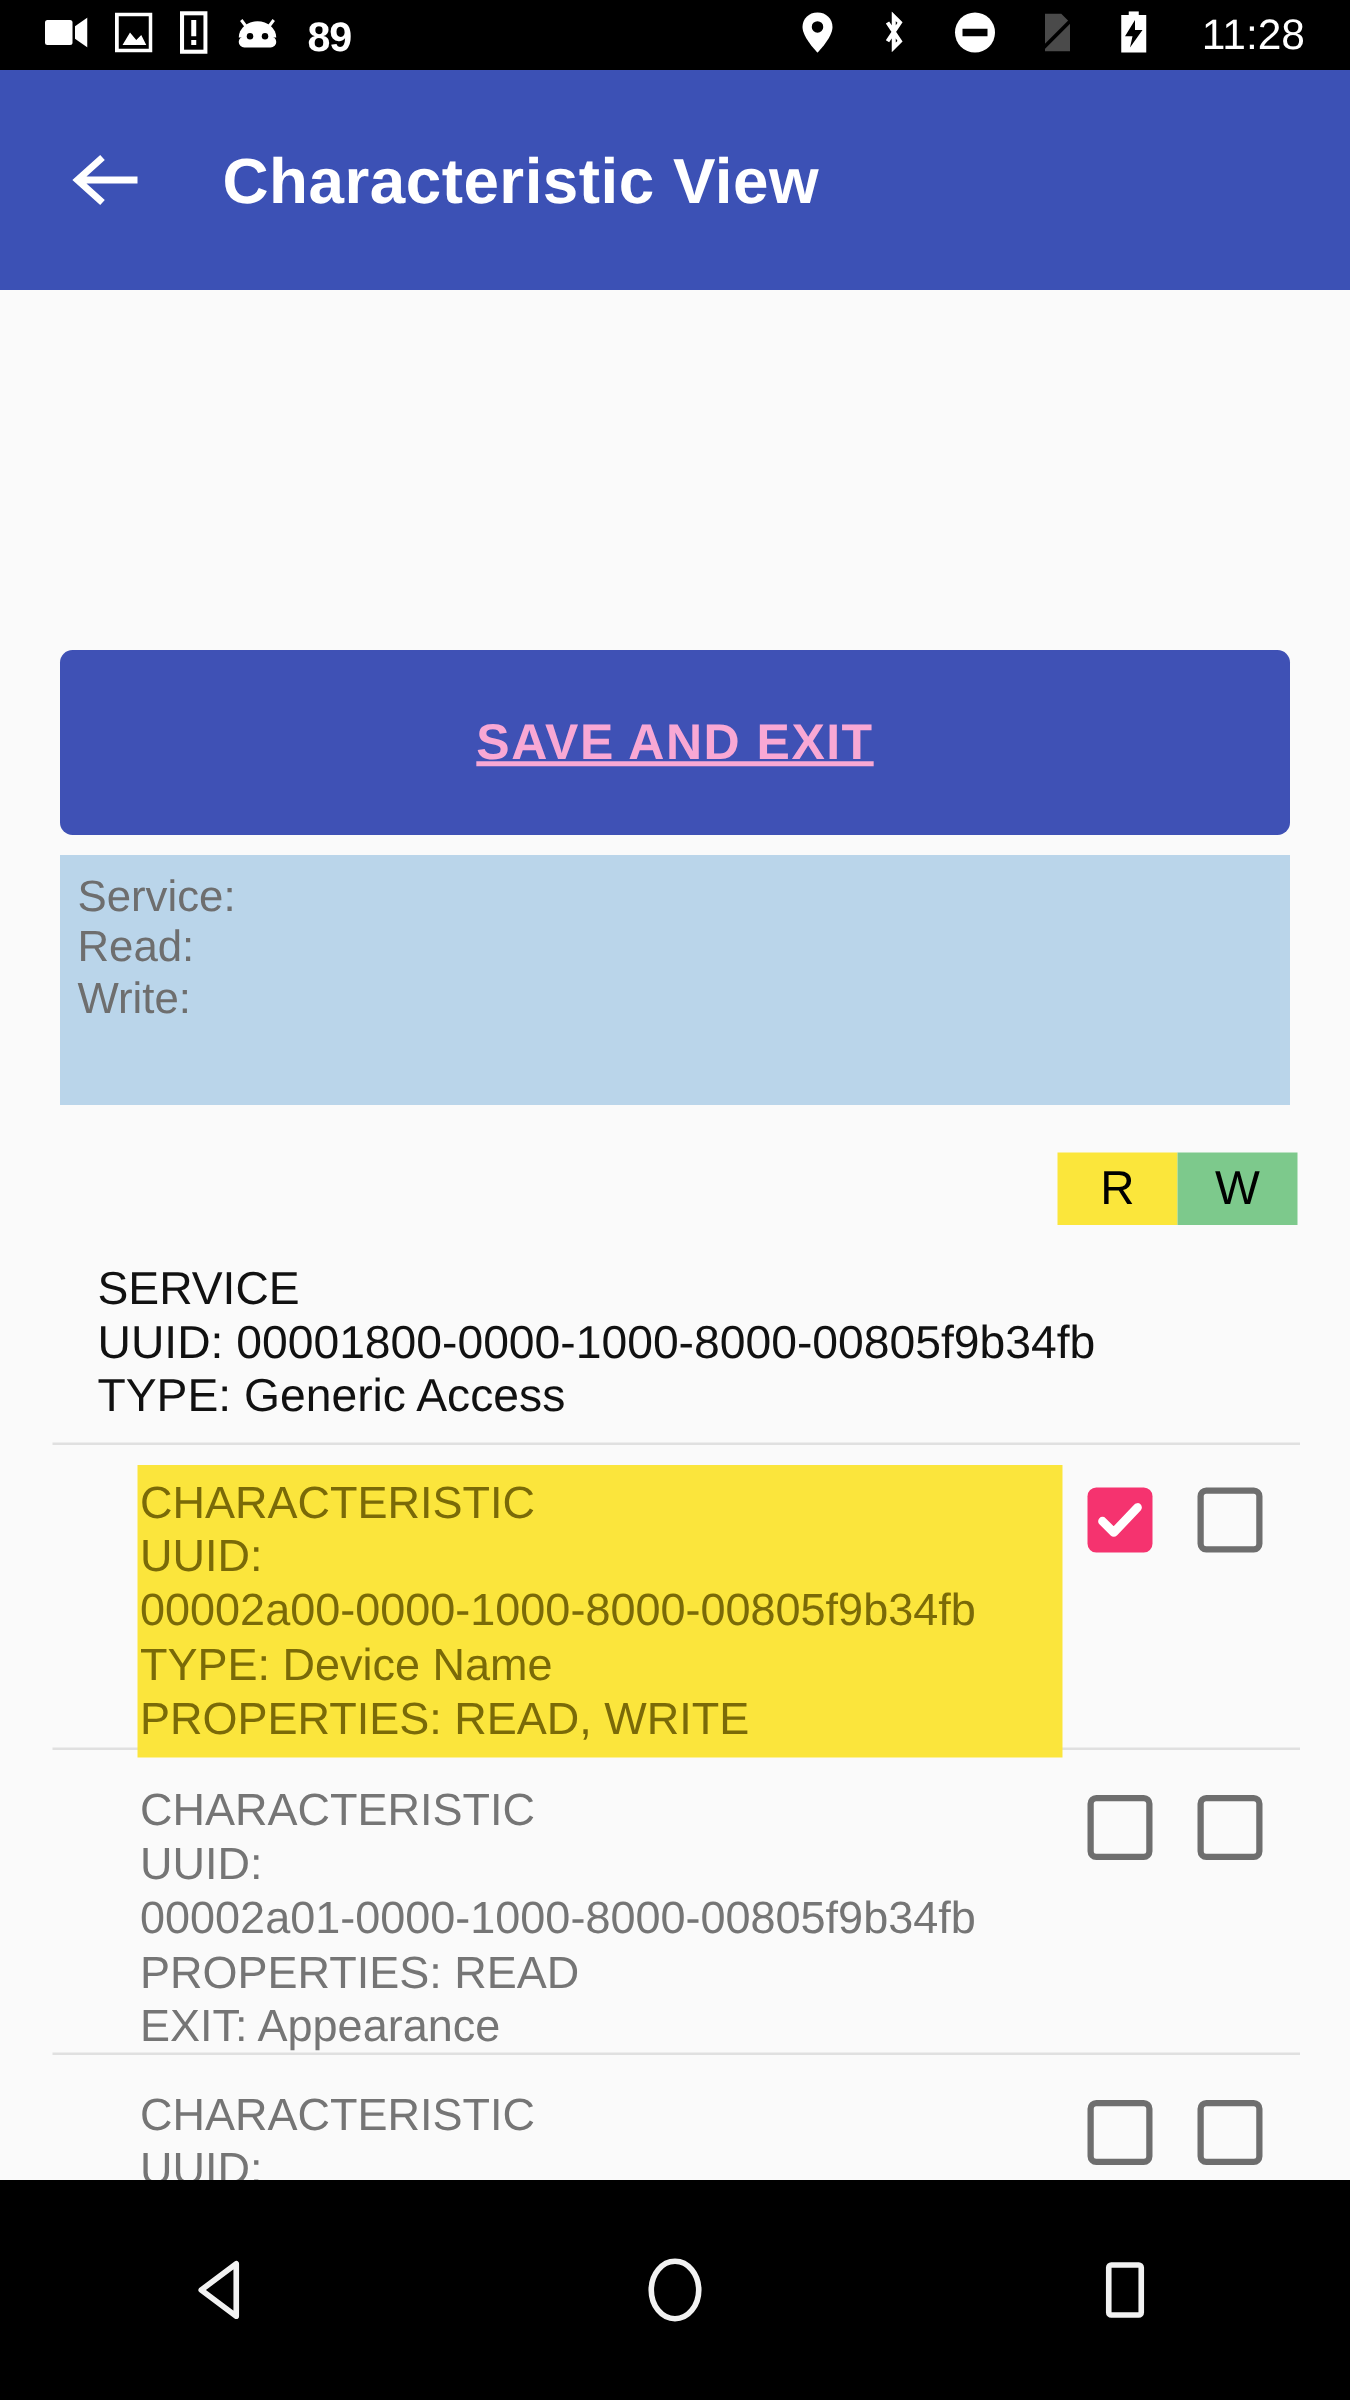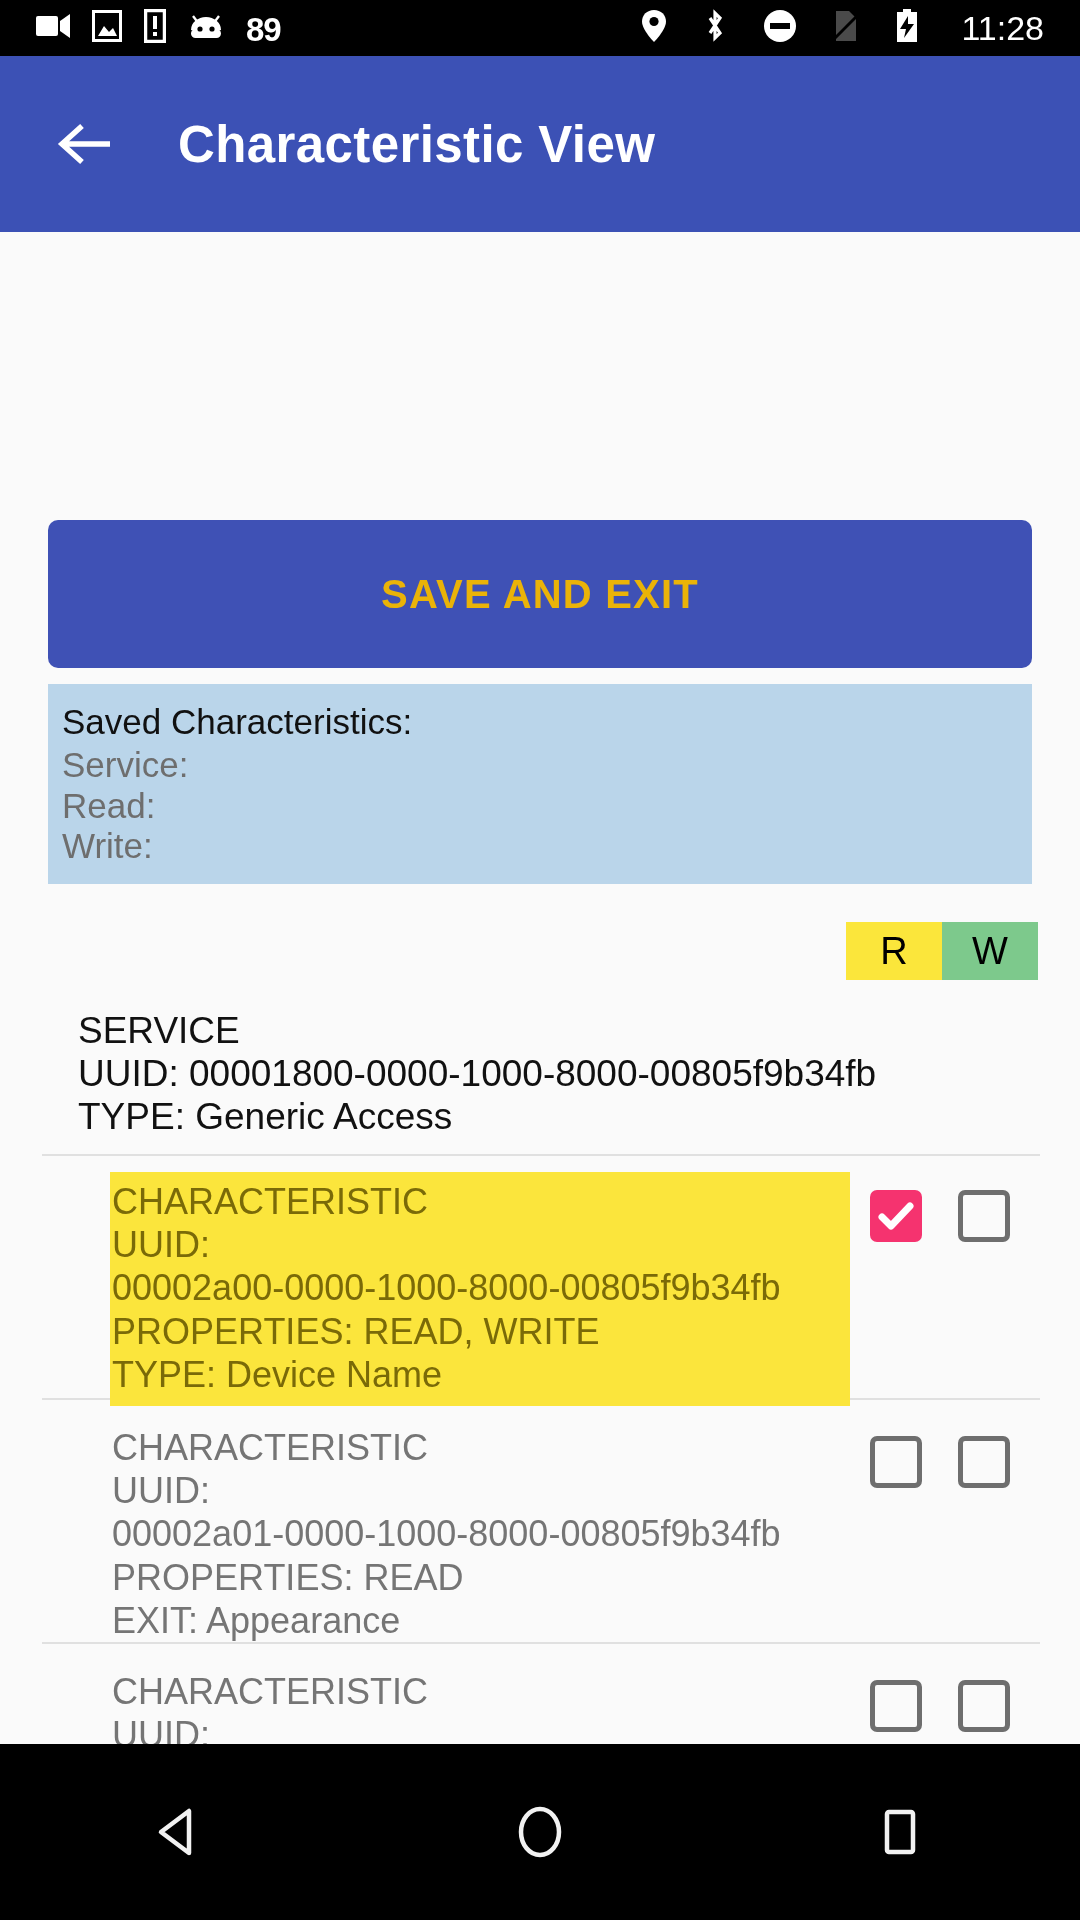--- a/index.html
+++ b/index.html
@@ -37,23 +37,23 @@
     color:#fff; font-size:51px; font-weight:700;
     margin-left:62px; letter-spacing:0.4px; white-space:nowrap;
   }
 
   
   .content{ width:1080px; height:1688px; background:#FAFAFA; position:relative; }
 
   .save-btn{
     position:absolute; left:48px; top:288px; width:984px; height:148px;
     background:#3F51B5; border:none; border-radius:10px;
-    color:#eab308; font-size:40px; font-weight:700; letter-spacing:1.2px;
+    color:#f9a8d4; font-size:40px; font-weight:700; letter-spacing:1.2px;
     font-family:"Liberation Sans", sans-serif; cursor:pointer;
-    display:flex; align-items:center; justify-content:center;
+    display:flex; align-items:center; justify-content:center;text-decoration:underline;
   }
 
   .saved-panel{
     position:absolute; left:48px; top:452px; width:984px; height:200px;
     background:#BAD5EA; padding:14px 0 0 14px;
   }
   .saved-title{ font-size:35px; color:#111; line-height:1.35; }
   .saved-row{ font-size:35px; color:#6E6E6E; line-height:1.15; }
   .saved-row.first{ }
 
@@ -177,21 +177,20 @@
       </svg>
   </span>
   <span class="appbar-title">Characteristic View</span>
 </div>
 
 <div class="content">
 
   <div class="save-btn">SAVE AND EXIT</div>
 
   <div class="saved-panel">
-    <div class="saved-title">Saved Characteristics:</div>
     <div class="saved-row first">Service:</div>
     <div class="saved-row">Read:</div>
     <div class="saved-row">Write:</div>
   </div>
 
   <div class="rw-header">
     <div class="rw-chip rw-r">R</div>
     <div class="rw-chip rw-w">W</div>
   </div>
 
@@ -203,22 +202,22 @@
 
   <div class="divider" style="top:922px;"></div>
   <div class="divider" style="top:1166px;"></div>
   <div class="divider" style="top:1410px;"></div>
 
   <div class="char-row" style="top:940px; height:226px;">
     <div class="char-text hl">
       <div class="char-line">CHARACTERISTIC</div>
       <div class="char-line">UUID:</div>
       <div class="char-line">00002a00-0000-1000-8000-00805f9b34fb</div>
+      <div class="char-line">TYPE: Device Name</div>
       <div class="char-line">PROPERTIES: READ, WRITE</div>
-      <div class="char-line">TYPE: Device Name</div>
     </div>
     <div class="cb cb-checked" style="left:870px; top:18px;">
       <svg width="52" height="52" viewBox="0 0 52 52">
           <path d="M12 27 L21 36 L40 16" stroke="#fff" stroke-width="7" fill="none" stroke-linecap="round" stroke-linejoin="round"></path>
         </svg>
     </div>
     <div class="cb cb-empty" style="left:958px; top:18px;"></div>
   </div>
 
   <div class="char-row" style="top:1186px; height:224px;">

